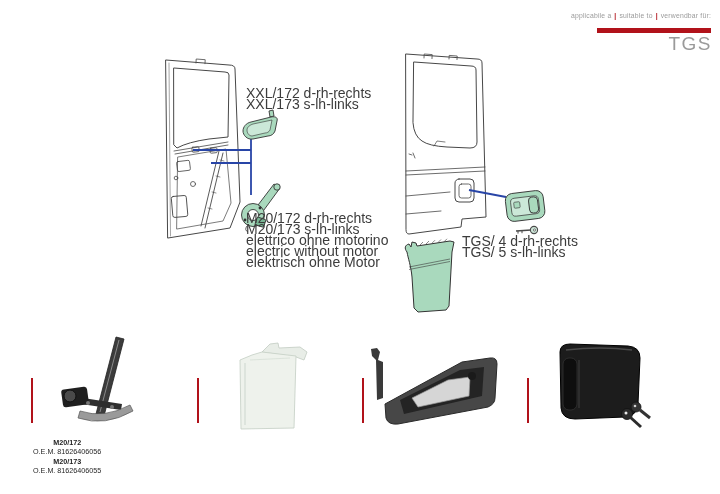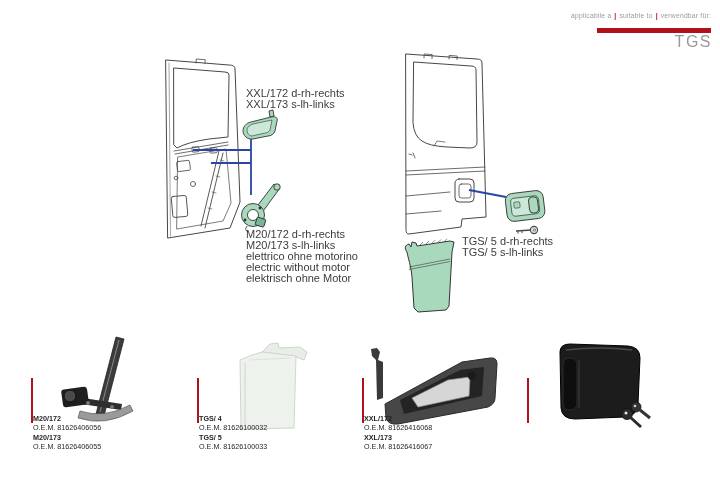--- a/index.html
+++ b/index.html
@@ -15,32 +15,32 @@
   .page{position:relative;width:720px;height:494px;background:#fff;overflow:hidden;
         font-family:"Liberation Sans",sans-serif;}
   svg.art{position:absolute;left:0;top:0;z-index:1;}
 
   
   .app-line{position:absolute;top:12px;right:9px;font-size:6.8px;color:#9b9b9b;
             letter-spacing:.2px;white-space:nowrap;z-index:2;}
   .app-line .sep{color:var(--accent-red);margin:0 3px;font-weight:bold;}
   .red-bar{position:absolute;left:597px;top:28px;width:114px;height:4.5px;
            background:var(--accent-red);z-index:2;}
-  .brand{position:absolute;top:33px;right:8px;font-size:16px;color:var(--brand-gray);
+  .brand{position:absolute;top:33px;right:8px;font-size:19px;color:var(--brand-gray);
          letter-spacing:1.5px;font-weight:400;z-index:2;}
 
   
-  .dlabel{position:absolute;font-size:11px;line-height:11px;color:#3c3c3c;
+  .dlabel{position:absolute;font-size:14px;line-height:11px;color:#3c3c3c;
           white-space:nowrap;z-index:2;}
 
   
   .red-rule{position:absolute;top:378px;width:2px;height:45px;
             background:var(--accent-red);z-index:2;}
-  .prod-label{position:absolute;top:414px;font-size:7.2px;line-height:9.3px;
-              color:#1f1f1f;white-space:nowrap;z-index:2;}
+  .prod-label{position:absolute;top:438px;font-size:7.2px;line-height:9.3px;
+              color:#1f1f1f;white-space:nowrap;z-index:2;text-align:center;}
   .prod-label .ref{font-weight:bold;}
 
   
   .gp{fill:var(--part-green);stroke:#333;}
   .gpl{fill:var(--part-green-light);stroke:#333;}
   .blue{stroke:var(--callout-blue);fill:none;}
 </style>
 </head>
 <body>
 
@@ -168,54 +168,42 @@
     <span>applicabile a</span><span class="sep">|</span><span>suitable to</span><span class="sep">|</span><span>verwendbar für:</span>
   </div>
   <div class="red-bar"></div>
   <div class="brand">TGS</div>
 
   <div class="dlabel" style="left:246px;top:88px">
     <div>XXL/172 d-rh-rechts</div>
     <div>XXL/173 s-lh-links</div>
   </div>
 
-  <div class="dlabel" style="left:246px;top:229px">
+  <div class="dlabel" style="left:246px;top:213px">
     <div>M20/172 d-rh-rechts</div>
     <div>M20/173 s-lh-links</div>
     <div>elettrico ohne motorino</div>
     <div>electric without motor</div>
     <div>elektrisch ohne Motor</div>
   </div>
 
 
   <div class="dlabel" style="left:462px;top:236px">
-    <div>TGS/ 5 d-rh-rechts</div>
+    <div>TGS/ 4 d-rh-rechts</div>
     <div>TGS/ 5 s-lh-links</div>
   </div>
 
   <div class="red-rule" style="left:31px"></div>
   <div class="red-rule" style="left:197px"></div>
   <div class="red-rule" style="left:362px"></div>
   <div class="red-rule" style="left:527px"></div>
 
   <div class="prod-label" style="left:33px">
     <div class="ref">M20/172</div>
     <div class="oem">O.E.M. 81626406056</div>
     <div class="ref">M20/173</div>
     <div class="oem">O.E.M. 81626406055</div>
   </div>
 
-  <div class="prod-label" style="left:199px">
-    <div class="ref">TGS/ 4</div>
-    <div class="oem">O.E.M. 81626100032</div>
-    <div class="ref">TGS/ 5</div>
-    <div class="oem">O.E.M. 81626100033</div>
-  </div>
-
-  <div class="prod-label" style="left:364px">
-    <div class="ref">XXL/172</div>
-    <div class="oem">O.E.M. 81626416068</div>
-    <div class="ref">XXL/173</div>
-    <div class="oem">O.E.M. 81626416067</div>
-  </div>
+
 
 
 </div>
 
 </body></html>

